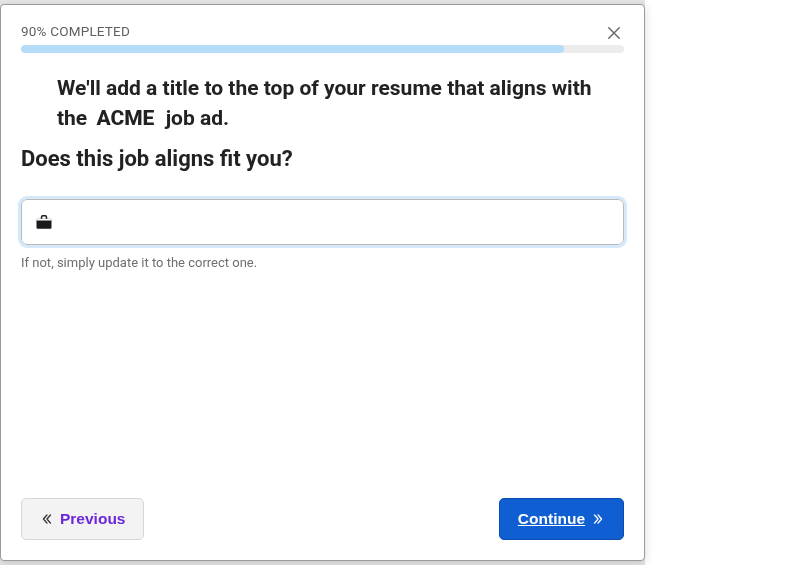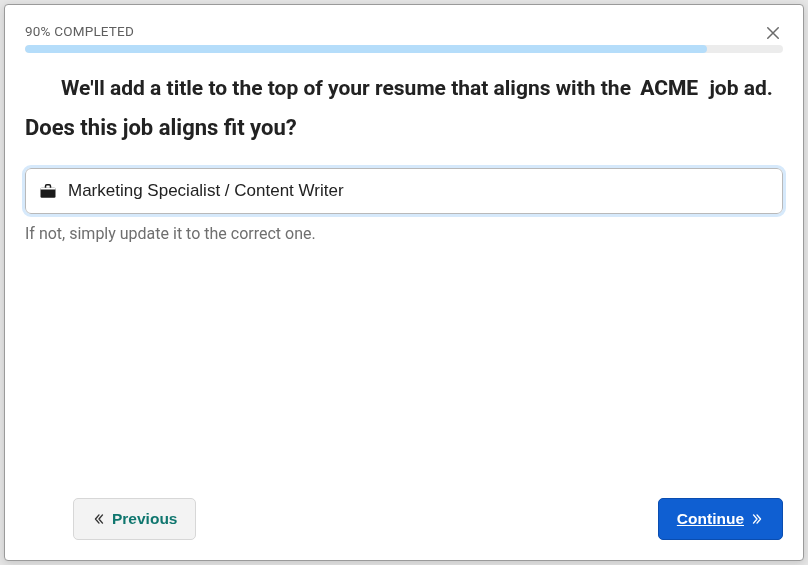--- a/index.html
+++ b/index.html
@@ -1,18 +1,18 @@
 <!DOCTYPE html>
 <html><head>
 <meta charset="utf-8">
 <style>
   * { box-sizing: border-box; margin: 0; padding: 0; }
   html, body { width: 808px; height: 565px; font-family: -apple-system, BlinkMacSystemFont, "Segoe UI", Roboto, Arial, sans-serif; background:#fff; }
   .backdrop {
-    width:808px; height:565px; background:#e6e6e6;
+    width:645px; height:565px; background:#e6e6e6;
     display:flex; align-items:center; justify-content:center;
   }
   .modal {
     position:relative;
     width:800px; height:557px;
     background:#fff;
     border:1px solid #9a9a9a;
     border-radius:4px;
     box-shadow:0 2px 10px rgba(0,0,0,0.15);
     display:flex; flex-direction:column;
@@ -57,34 +57,34 @@
     padding:0 12px;
     outline:3px solid #d6e9fb;
   }
   .input-icon { width:20px; height:20px; margin-right:10px; flex:0 0 auto; color:#1a1a1a; }
   .title-input {
     flex:1; border:none; outline:none;
     font-size:17px; color:#222; background:transparent;
     height:100%;
   }
   .helper {
-    font-size:16px; color:#6f6f6f; margin-top:10px;
+    font-size:13px; color:#6f6f6f; margin-top:10px;
   }
   .footer {
     display:flex; justify-content:space-between; align-items:center;
     padding:16px 20px 20px 20px;
   }
   .btn {
     display:inline-flex; align-items:center; gap:6px;
     font-size:15.5px; font-weight:700;
     border-radius:5px; cursor:pointer;
     padding:0 18px; height:42px;
   }
   .btn-secondary {
-    background:#f3f3f3; color:#0f766e; border:1px solid #d7d7d7;margin-left:48px;
+    background:#f3f3f3; color:#6d28d9; border:1px solid #d7d7d7;
   }
   .btn-primary {
     background:#0f5fd2; color:#fff; border:1px solid #0a4db0;text-decoration:underline;
   }
   .chevrons { display:inline-flex; }
   .chevrons svg { width:14px; height:14px; }
 </style>
 </head>
 <body>
 
@@ -111,21 +111,20 @@
       </div>
 
       <div class="subheading">Does this job aligns fit you?</div>
 
       <div class="input-wrap">
         <svg class="input-icon" viewBox="0 0 24 24">
           <rect x="3" y="8" width="18" height="12" rx="1.5" fill="#1a1a1a"></rect>
           <rect x="3" y="8" width="18" height="2.2" fill="#ffffff"></rect>
           <path d="M9 8 V6.2 a1.6 1.6 0 0 1 1.6-1.6 h2.8 a1.6 1.6 0 0 1 1.6 1.6 V8" fill="none" stroke="#1a1a1a" stroke-width="1.8"></path>
         </svg>
-        <input class="title-input" type="text" value="Marketing Specialist / Content Writer" style="">
       </div>
 
       <div class="helper">If not, simply update it to the correct one.</div>
 
     </div>
 
     <div class="footer">
       <button class="btn btn-secondary">
         <span class="chevrons">
           <svg viewBox="0 0 24 24" fill="none">

